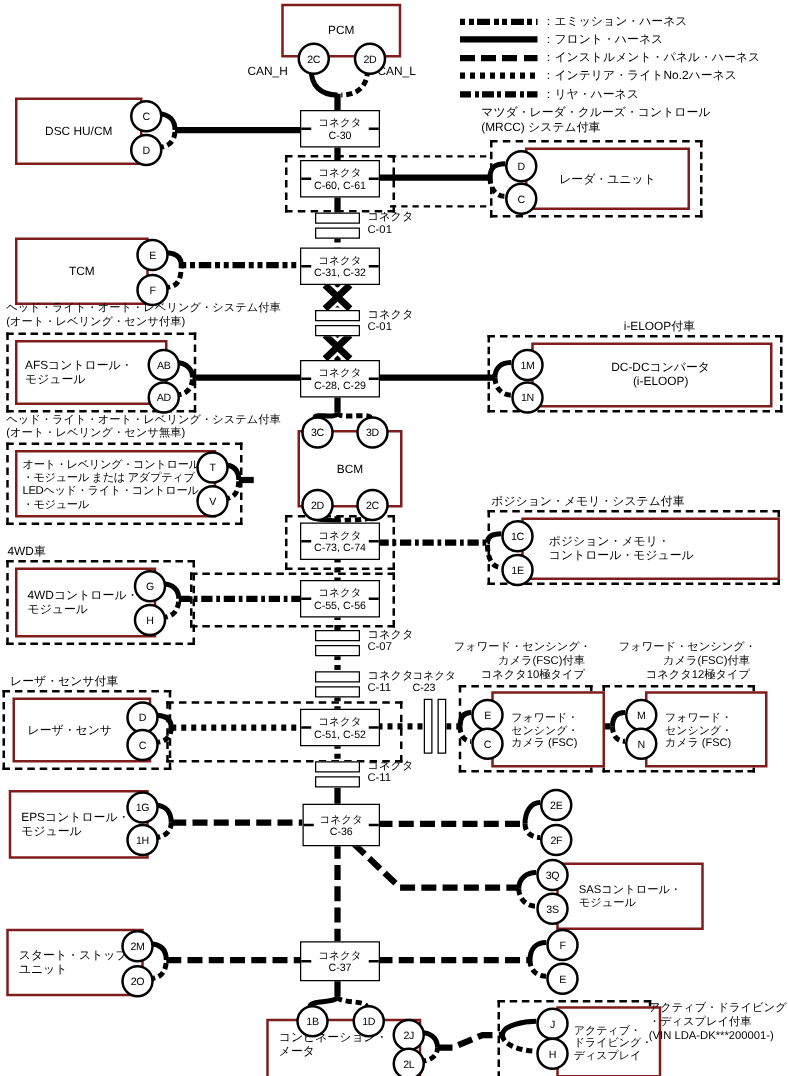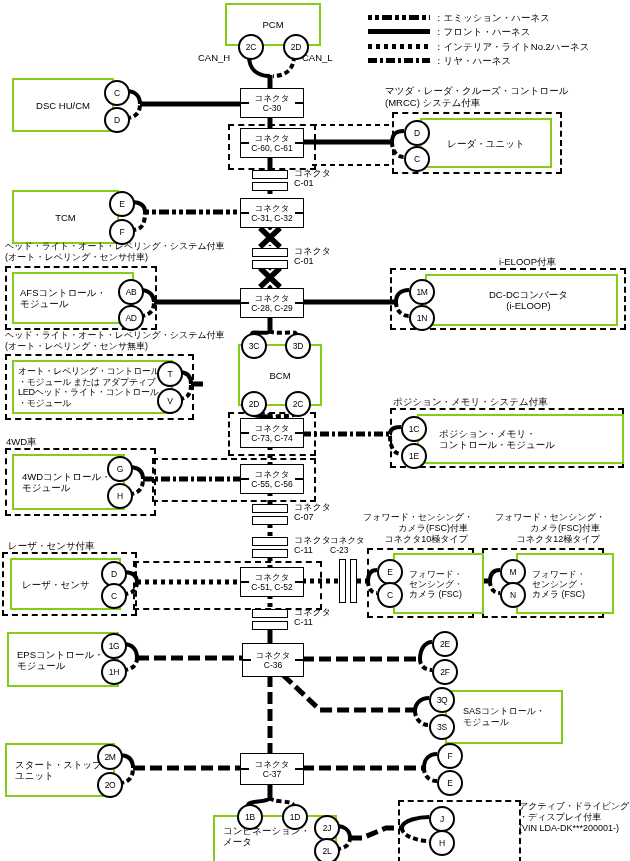--- a/index.html
+++ b/index.html
@@ -1,20 +1,20 @@
 <!DOCTYPE html>
 <html><head>
 <meta charset="utf-8">
 <style>
   html,body{margin:0;padding:0;background:#fff}
   #canvas{position:relative;width:630px;height:861px;background:#fff;overflow:hidden;
           font-family:"Liberation Sans","DejaVu Sans",sans-serif;color:#000}
   svg{position:absolute;left:0;top:0;z-index:2}
   .grp{position:absolute;border:2px dashed #000;z-index:1;background:transparent}
-  .mod{position:absolute;border:2px solid #84cc16;background:#fff;z-index:3;
+  .mod{position:absolute;border:2px solid #7f1d1d;background:#fff;z-index:3;
        display:flex;flex-direction:column;justify-content:center;font-size:9.5px;line-height:11px}
   .ctr{align-items:center;text-align:center}
   .conn{position:absolute;width:62px;height:28px;border:1.5px solid #000;background:#fff;z-index:4;
         display:flex;flex-direction:column;justify-content:center;align-items:center;
         font-size:8.5px;line-height:10px}
   .conn::before,.conn::after{content:"";position:absolute;top:50%;margin-top:-1px;width:8px;height:1.5px;background:#000}
   .conn::before{left:0}.conn::after{right:0}
   .pin{position:absolute;width:22px;height:22px;margin:-11px 0 0 -11px;border:2px solid #000;border-radius:50%;
        background:#fff;z-index:6;display:flex;align-items:center;justify-content:center;
        font-size:8.5px;letter-spacing:-0.3px}
@@ -141,20 +141,24 @@
   <div class="lbl" style="left:368px;top:10px">
     <div class="lg-row">
       <div class="lg-sample" style="background:repeating-linear-gradient(90deg,#000 0 4px,#fff 4px 7px,#000 7px 11px,#fff 11px 14px,#000 14px 24px,#fff 24px 27px)"></div>
       <div class="lg-label">：エミッション・ハーネス</div>
     </div>
     <div class="lg-row">
       <div class="lg-sample" style="background:#000"></div>
       <div class="lg-label">：フロント・ハーネス</div>
     </div>
     <div class="lg-row">
+      <div class="lg-sample" style="background:repeating-linear-gradient(90deg,#000 0 12px,#fff 12px 17px)"></div>
+      <div class="lg-label">：インストルメント・パネル・ハーネス</div>
+    </div>
+    <div class="lg-row">
       <div class="lg-sample" style="background:repeating-linear-gradient(90deg,#000 0 4px,#fff 4px 8px)"></div>
       <div class="lg-label">：インテリア・ライトNo.2ハーネス</div>
     </div>
     <div class="lg-row">
       <div class="lg-sample" style="background:repeating-linear-gradient(90deg,#000 0 9px,#fff 9px 12px,#000 12px 15px,#fff 15px 18px)"></div>
       <div class="lg-label">：リヤ・ハーネス</div>
     </div>
   </div>
 
   <div class="grp" style="left:228px;top:124px;width:84px;height:42px"></div>
@@ -230,20 +234,25 @@
     <div class="ln">SASコントロール・</div>
     <div class="ln">モジュール</div>
   </div>
   <div class="mod" style="left:5px;top:743px;width:98px;height:50px;padding-left:8px">
     <div class="ln">スタート・ストップ・</div>
     <div class="ln">ユニット</div>
   </div>
   <div class="mod" style="left:213px;top:815px;width:112px;height:40px;padding:8px 0 0 8px;justify-content:flex-start">
     <div class="ln">コンビネーション・</div>
     <div class="ln">メータ</div>
+  </div>
+  <div class="mod" style="left:445px;top:805px;width:68px;height:53px;padding-left:12px;font-size:8.8px;line-height:10px">
+    <div class="ln">アクティブ・</div>
+    <div class="ln">ドライビング・</div>
+    <div class="ln">ディスプレイ</div>
   </div>
 
   <div class="conn" style="left:240px;top:88px">
     <div>コネクタ</div>
     <div>C-30</div>
   </div>
   <div class="conn" style="left:240px;top:128px">
     <div>コネクタ</div>
     <div>C-60, C-61</div>
   </div>

